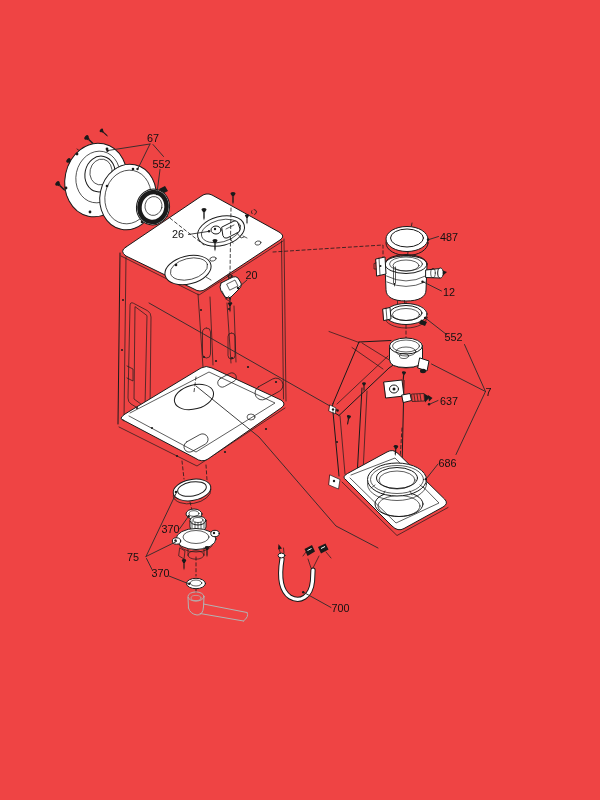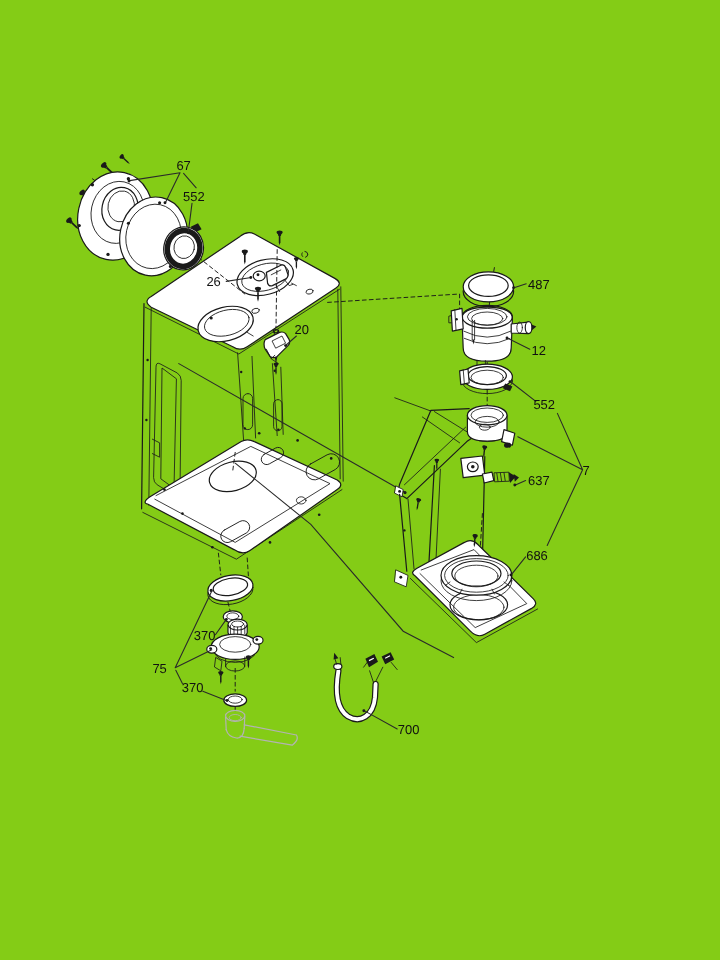--- a/index.html
+++ b/index.html
@@ -1,16 +1,16 @@
 <!DOCTYPE html>
 <html><head>
 <meta charset="utf-8">
 <style>
   html,body{margin:0;padding:0;background:#ffffff;}
-  .page{width:600px;height:800px;background:#84cc16;position:relative;overflow:hidden;}
+  .page{width:600px;height:800px;background:#ef4444;position:relative;overflow:hidden;}
   .ln{fill:none;stroke:#1a1a1a;stroke-width:1;stroke-linecap:round;stroke-linejoin:round;}
   .th{stroke-width:.7;}
   .w{fill:#ffffff;}
   .dk{fill:#1a1a1a;stroke:none;}
   .dash{stroke-dasharray:3.2 2.6;stroke-width:.8;}
   .ldr{fill:none;stroke:#2a2a2a;stroke-width:.9;stroke-linecap:round;}
   .gray{stroke:#b3b3b3;}
   text.pl{font:10.8px "Liberation Sans","DejaVu Sans",sans-serif;fill:#111111;}
 </style>
 </head>

